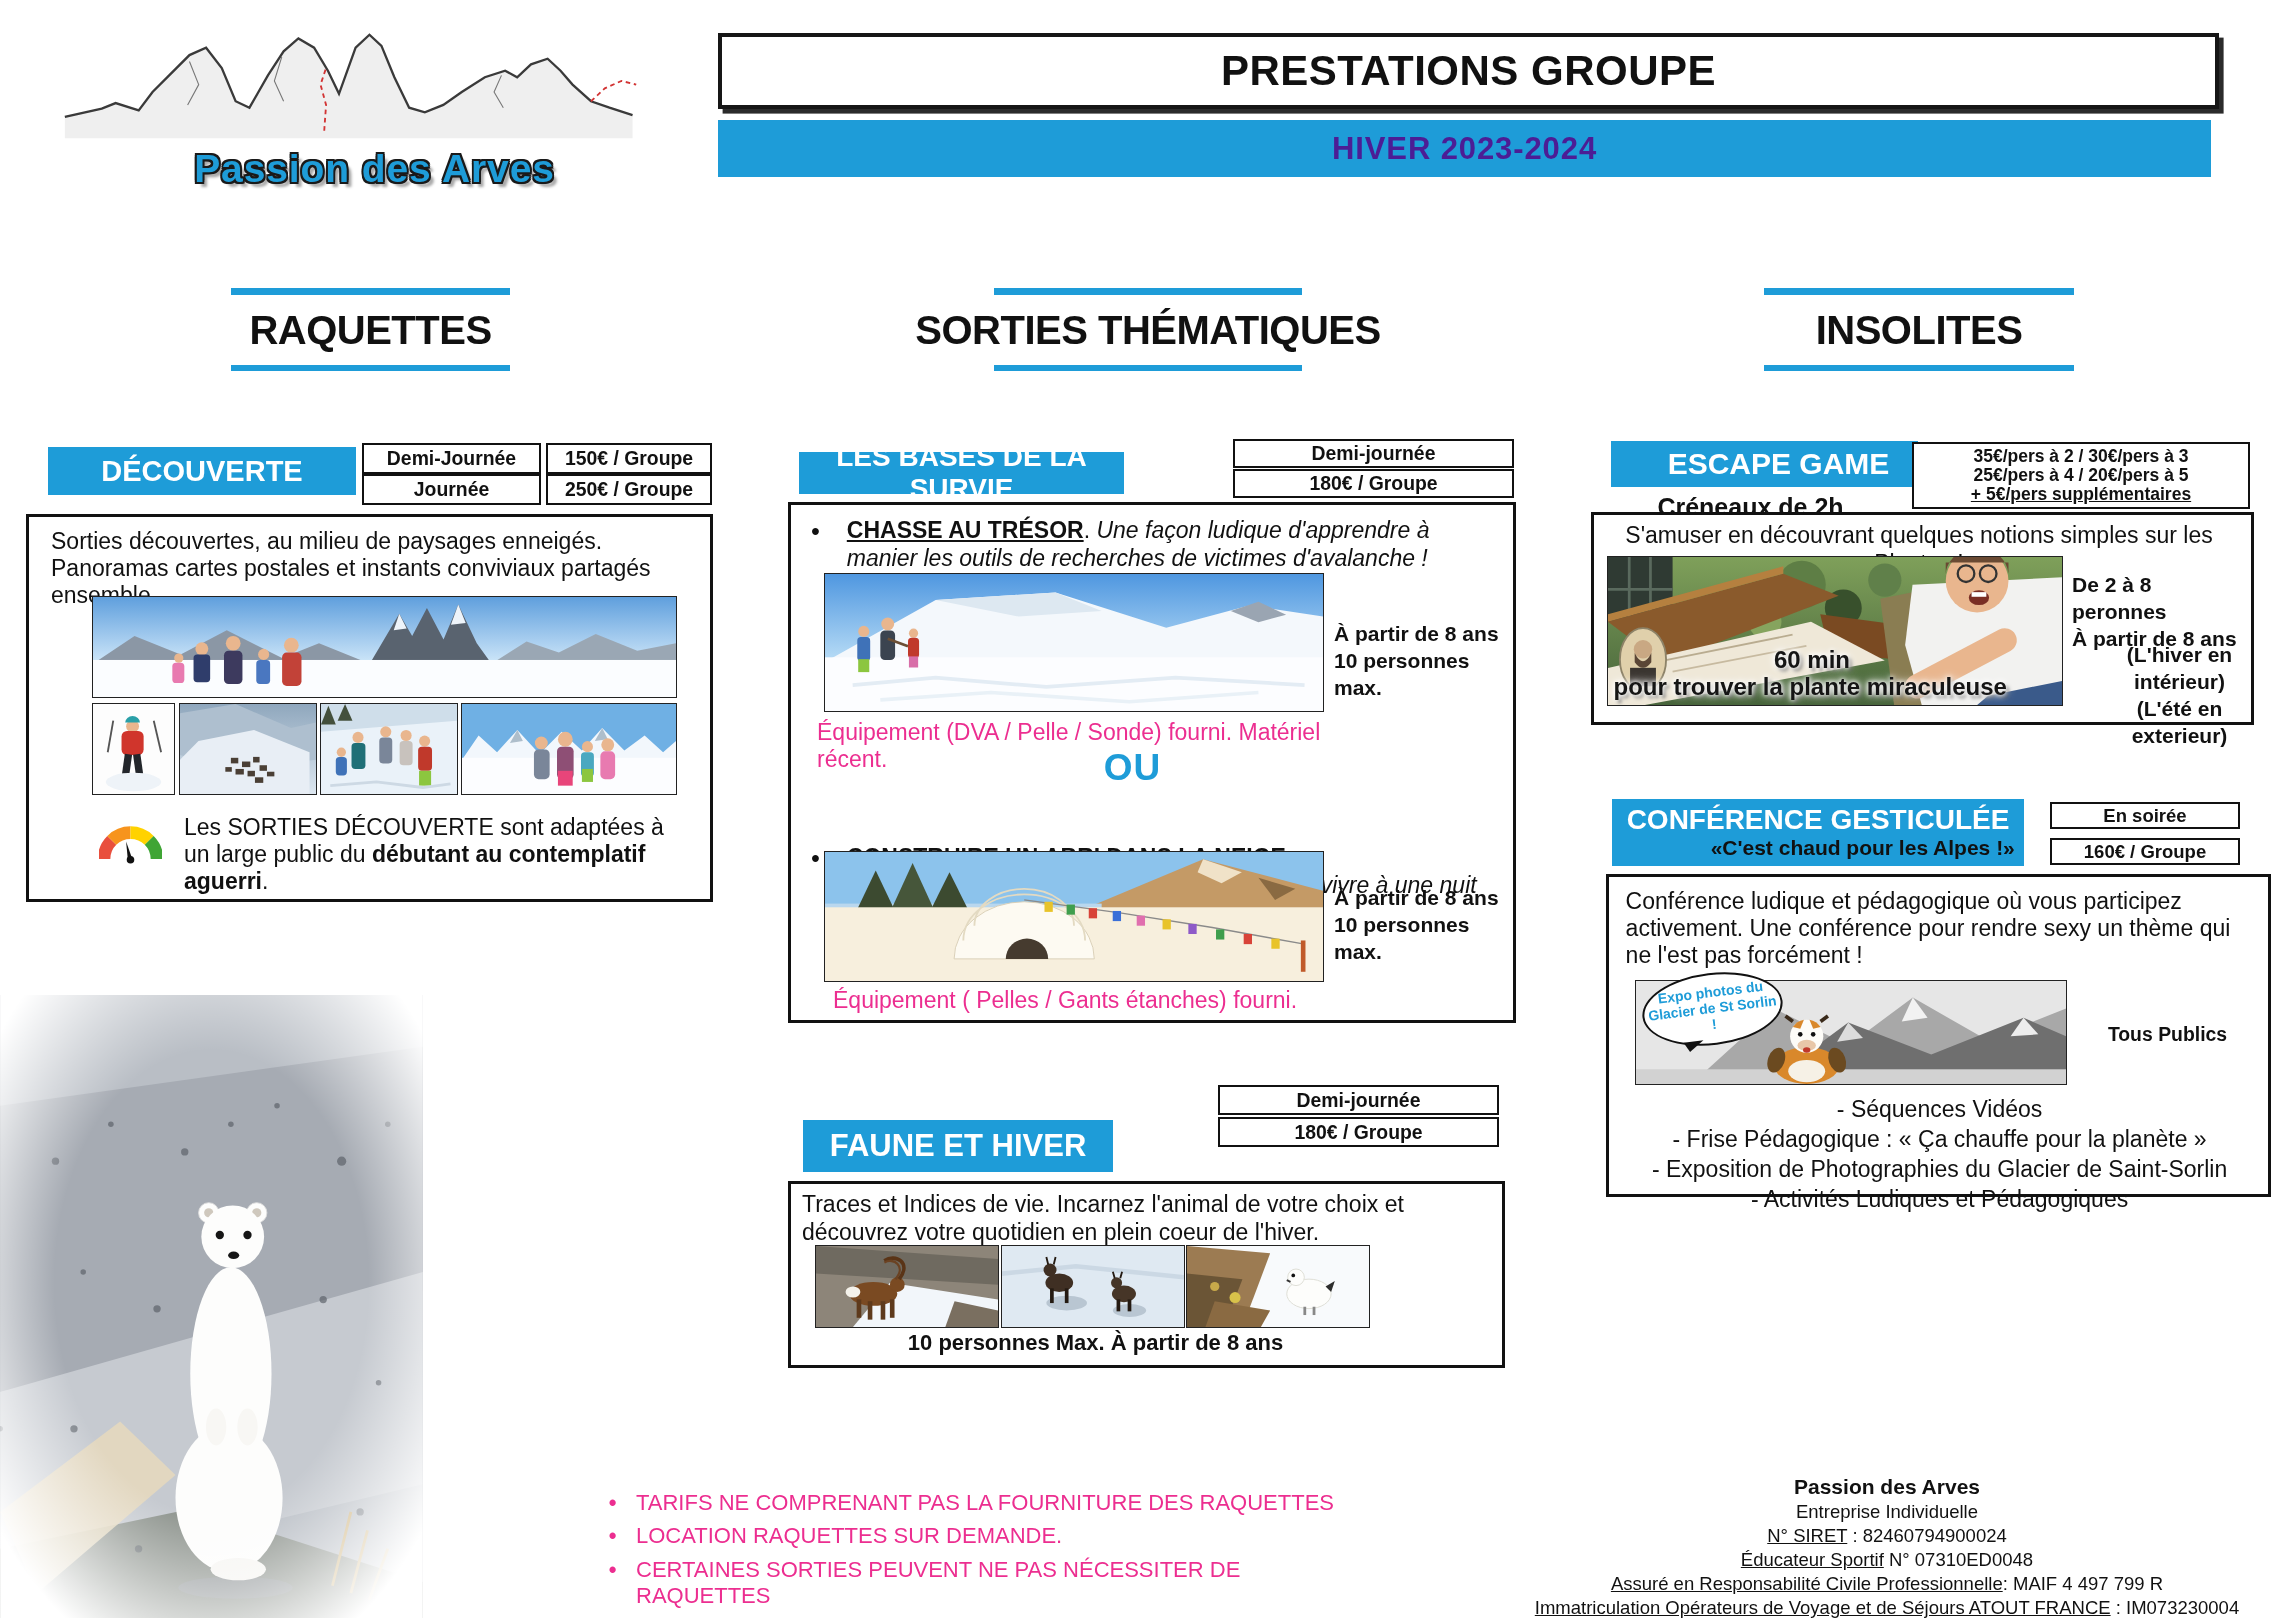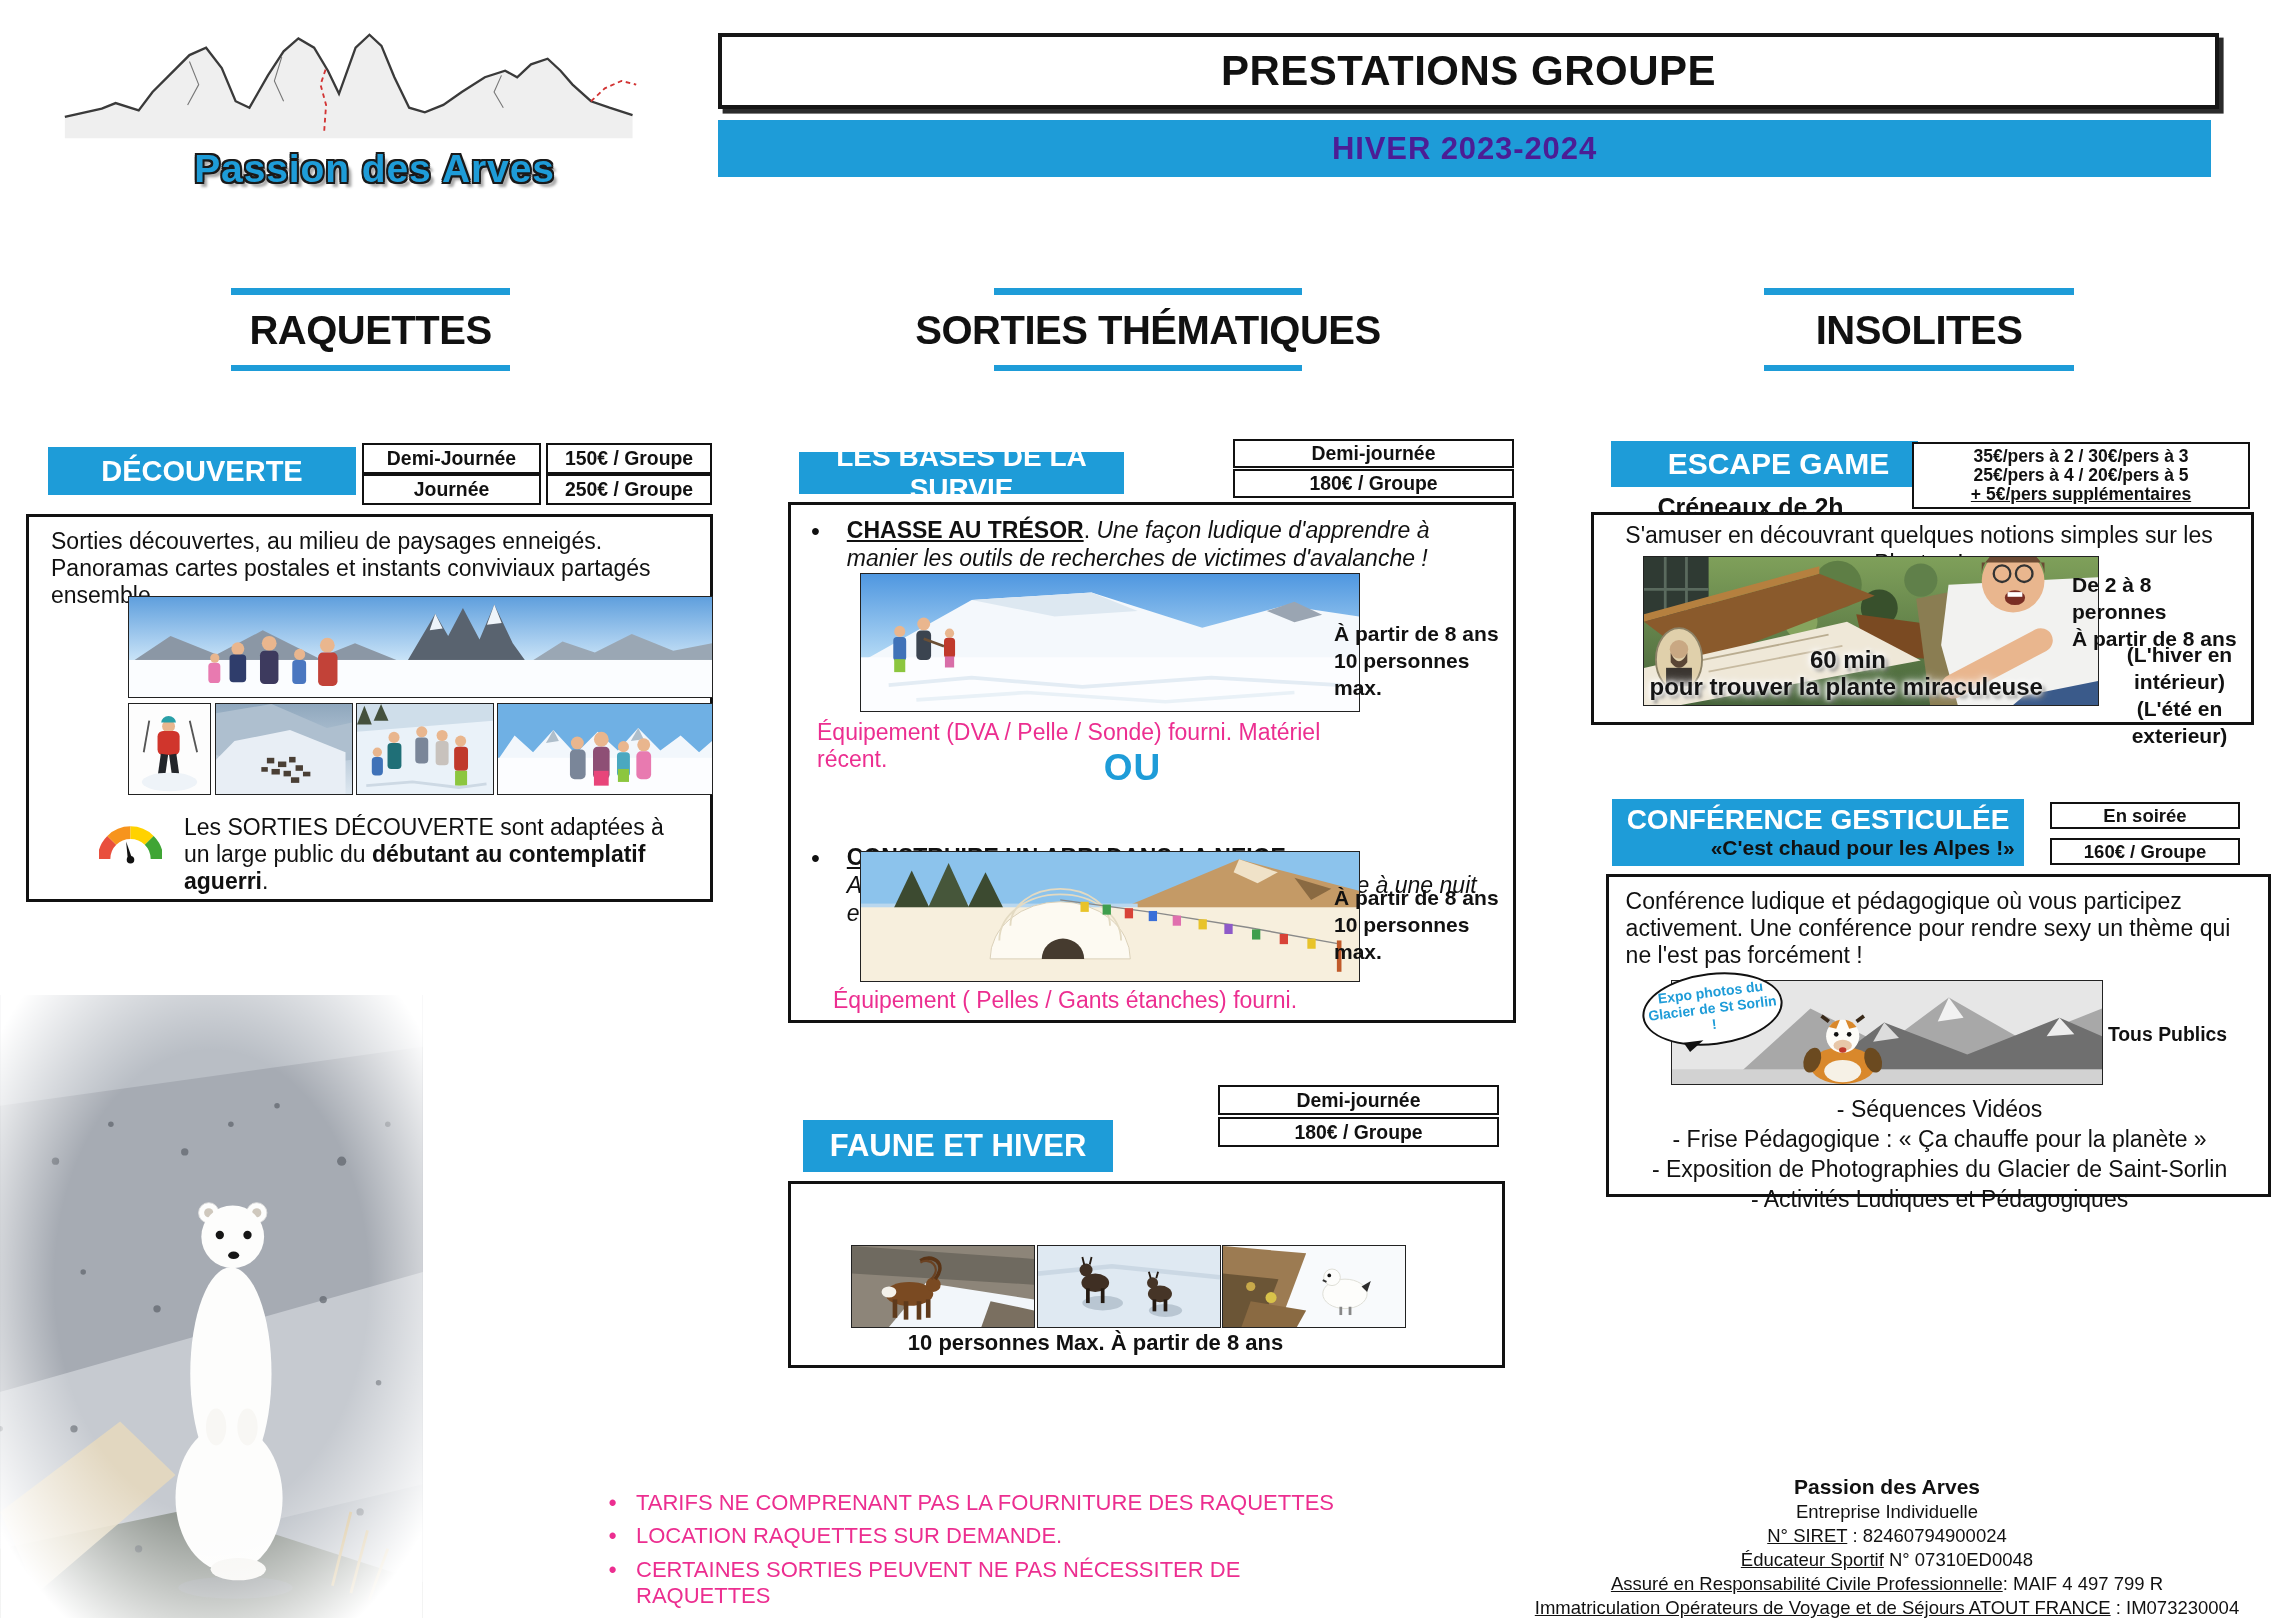--- a/index.html
+++ b/index.html
@@ -24,21 +24,21 @@
   .colhead{height:83px;display:flex;flex-direction:column;align-items:center;justify-content:space-between;}
   .colhead .rule{width:100%;height:6.5px;background:var(--accent);}
   .colhead .htxt{font-size:40px;font-weight:800;letter-spacing:-0.5px;white-space:nowrap;line-height:1;}
 
   
   .bluelabel{background:var(--accent);color:#fff;font-weight:700;
     display:flex;align-items:center;justify-content:center;text-align:center;}
   .pcell{position:absolute;border:2.8px solid #111;background:#fff;font-weight:700;font-size:19.4px;
     display:flex;align-items:center;justify-content:center;white-space:nowrap;}
   .cbox{position:absolute;border:3.7px solid #111;background:#fff;}
-  .photo{position:absolute;border:1.8px solid #222;overflow:hidden;background:#4d7c0f;margin-left:36px;}
+  .photo{position:absolute;border:1.8px solid #222;overflow:hidden;background:#4d7c0f;}
   .photo svg{display:block;width:100%;height:100%;}
   .body-txt{font-size:23px;line-height:1.18;}
   .pink{color:var(--pink);}
   .boldinfo{font-weight:700;font-size:21px;line-height:1.28;}
   .u{text-decoration:underline;}
   .gauge{width:63px;height:42px;}
 
   
   .bullet{padding-left:41px;position:relative;font-size:23px;line-height:1.22;}
   .bullet::before{content:"•";position:absolute;left:5.5px;top:0;font-size:24px;font-weight:700;}
@@ -371,20 +371,21 @@
     </div>
 
     <div class="abs body-txt pink" style="left:42px;top:482px;width:517px;">Équipement ( Pelles / Gants étanches) fourni.</div>
   </div>
 
   <div class="abs bluelabel" style="left:803px;top:1120px;width:310px;height:52px;font-size:31px;">FAUNE ET HIVER</div>
   <div class="pcell" style="left:1218px;top:1085px;width:277px;height:26px;">Demi-journée</div>
   <div class="pcell" style="left:1218px;top:1117px;width:277px;height:26px;">180€ / Groupe</div>
 
   <div class="cbox" style="left:788px;top:1181px;width:711px;height:181px;">
+    <div class="abs body-txt" style="left:11px;top:7.4px;width:683px;">Traces et Indices de vie. Incarnez l'animal de votre choix et découvrez votre quotidien en plein coeur de l'hiver.</div>
 
     <div class="photo" style="left:24px;top:61px;width:182px;height:81px;">
       <svg viewBox="0 0 197 88" preserveAspectRatio="none">
         <rect width="197" height="88" fill="#8d8579"></rect>
         <polygon points="0,0 197,14 197,42 0,30" fill="#6f6a60"></polygon>
         <polygon points="80,40 197,58 197,88 40,88" fill="#f2f6fa"></polygon>
         <polygon points="150,60 197,70 197,88 140,88" fill="#7a6f60"></polygon>
         <ellipse cx="62" cy="52" rx="26" ry="13" fill="#7a4a22"></ellipse>
         <rect x="44" y="58" width="5" height="20" fill="#5e3a1c"></rect>
           <rect x="56" y="60" width="5" height="20" fill="#5e3a1c"></rect>

